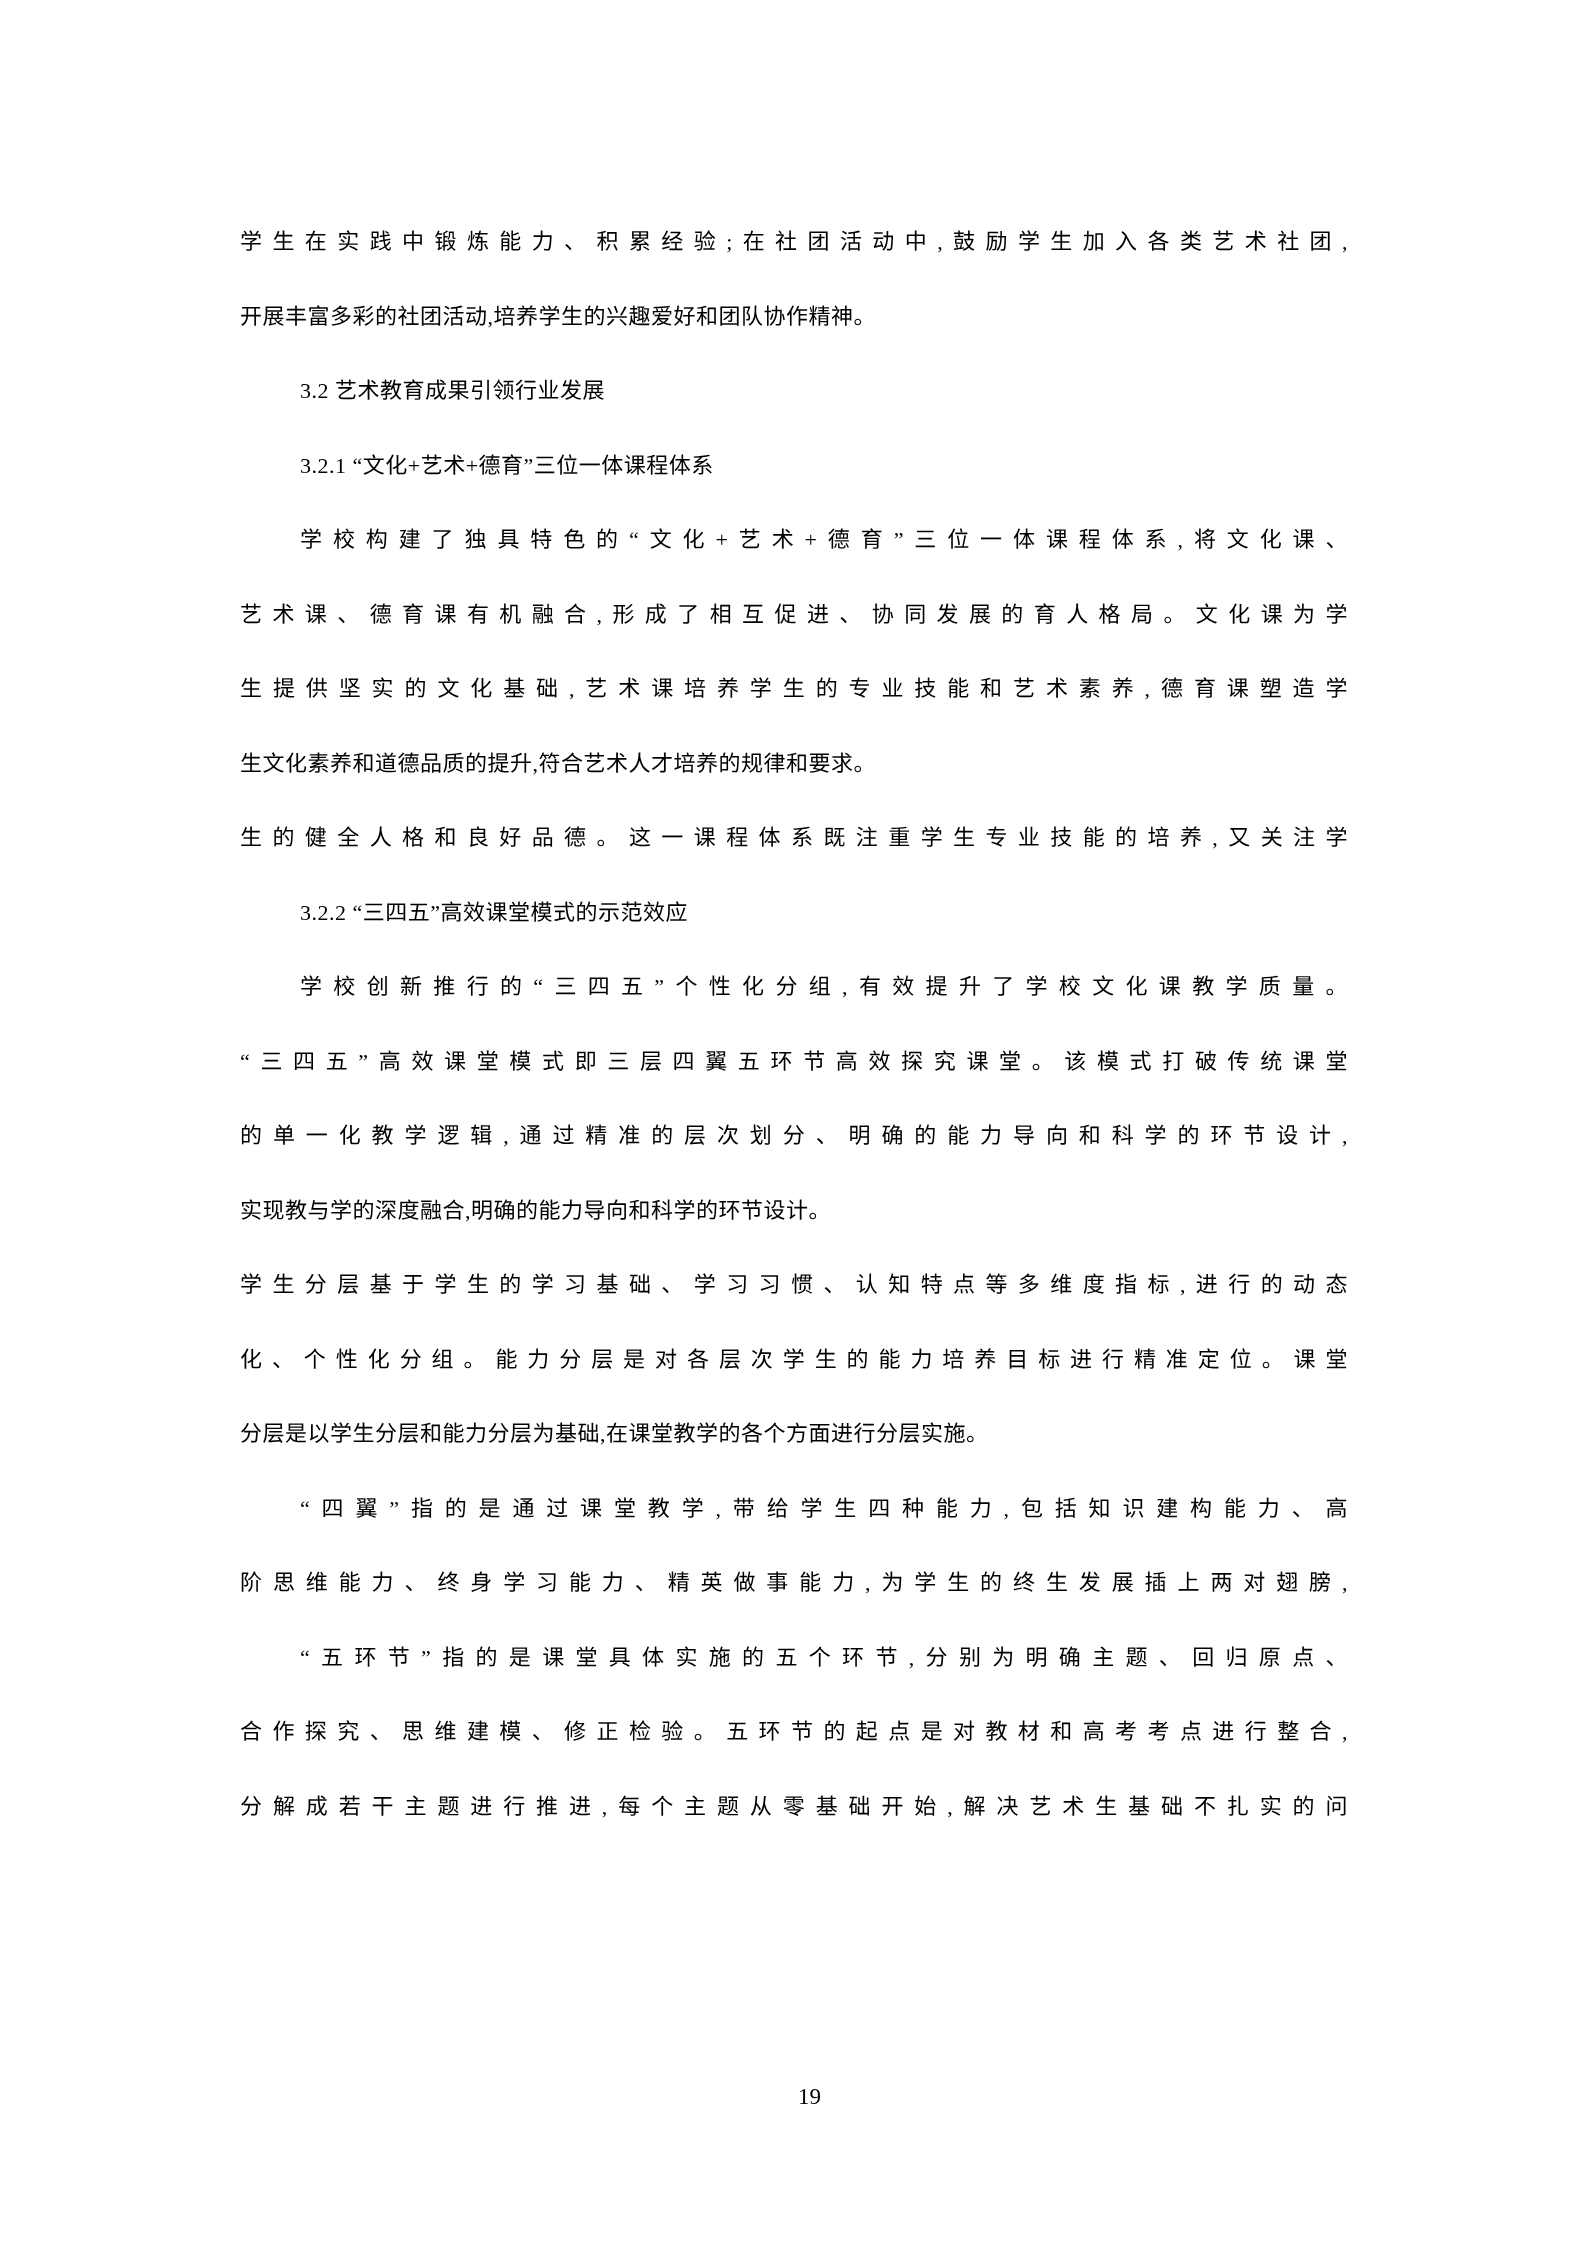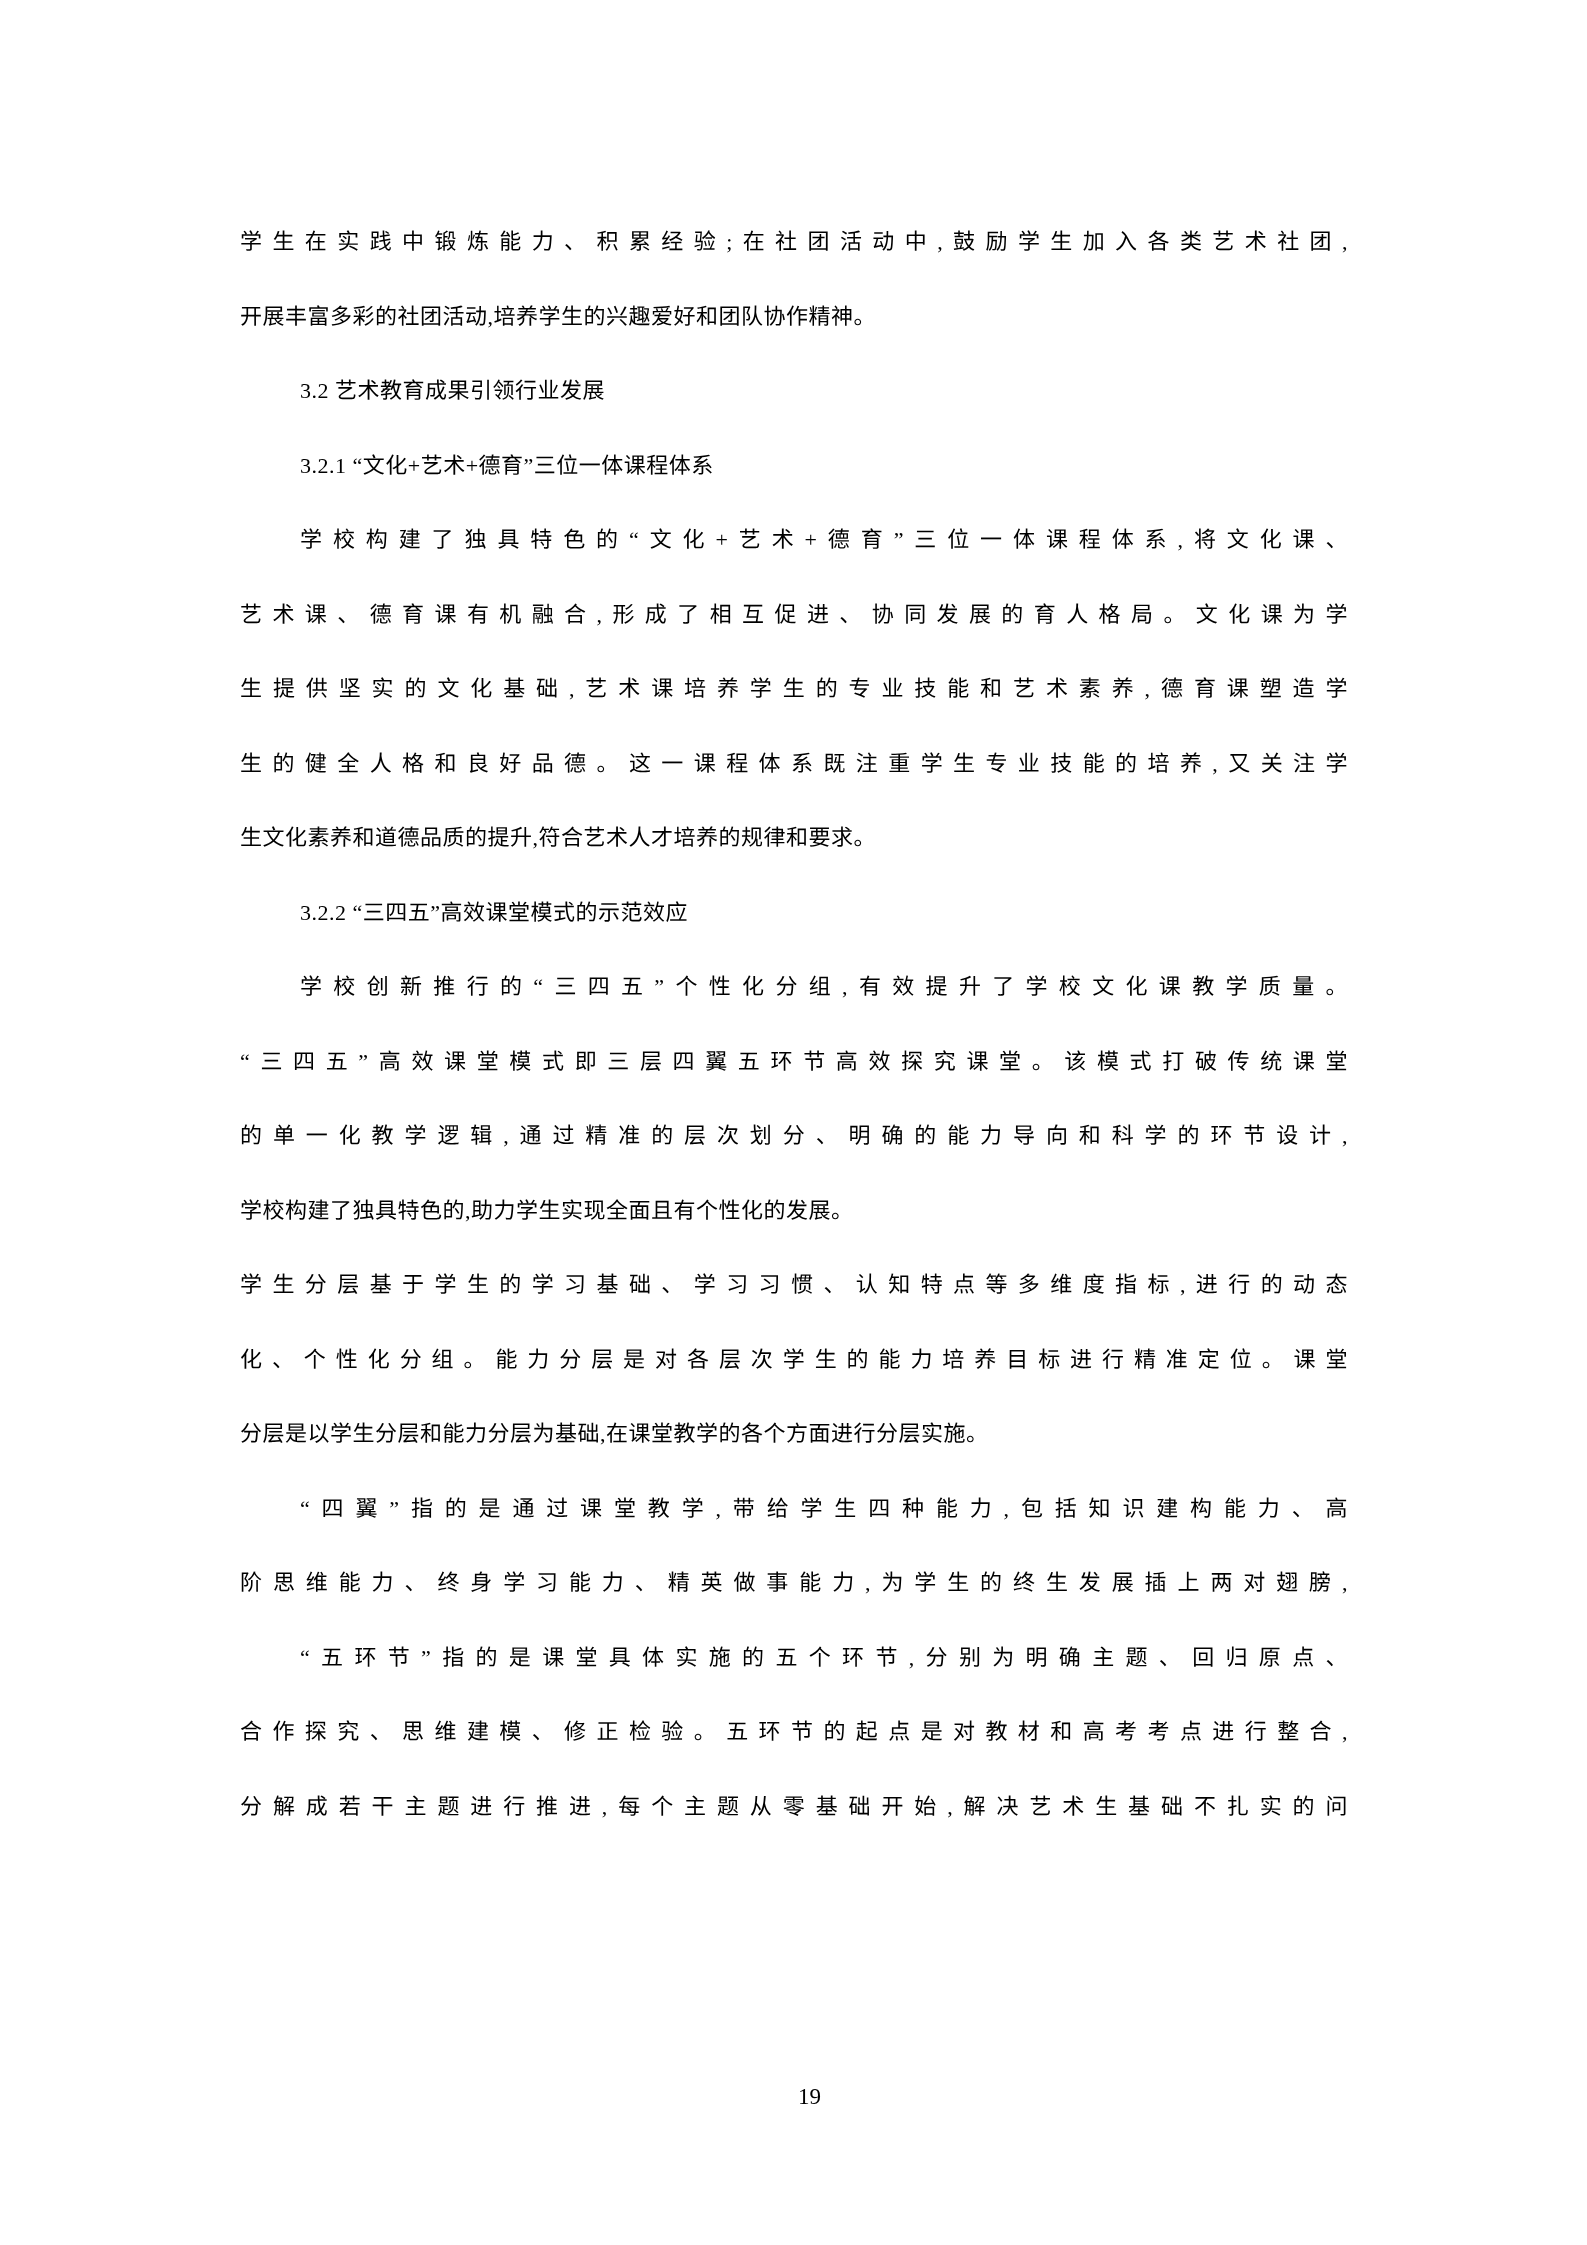--- a/index.html
+++ b/index.html
@@ -56,27 +56,27 @@
 
 <div class="page">
   <div class="content">
     <div class="line">学生在实践中锻炼能力、积累经验;在社团活动中,鼓励学生加入各类艺术社团,</div>
     <div class="line end">开展丰富多彩的社团活动,培养学生的兴趣爱好和团队协作精神。</div>
     <div class="line ind end">3.2 艺术教育成果引领行业发展</div>
     <div class="line ind end">3.2.1 “文化+艺术+德育”三位一体课程体系</div>
     <div class="line ind">学校构建了独具特色的“文化+艺术+德育”三位一体课程体系,将文化课、</div>
     <div class="line">艺术课、德育课有机融合,形成了相互促进、协同发展的育人格局。文化课为学</div>
     <div class="line">生提供坚实的文化基础,艺术课培养学生的专业技能和艺术素养,德育课塑造学</div>
+    <div class="line end">生文化素养和道德品质的提升,符合艺术人才培养的规律和要求。</div>
     <div class="line">生的健全人格和良好品德。这一课程体系既注重学生专业技能的培养,又关注学</div>
-    <div class="line end">生文化素养和道德品质的提升,符合艺术人才培养的规律和要求。</div>
     <div class="line ind end">3.2.2 “三四五”高效课堂模式的示范效应</div>
     <div class="line ind">学校创新推行的“三四五”个性化分组,有效提升了学校文化课教学质量。</div>
     <div class="line">“三四五”高效课堂模式即三层四翼五环节高效探究课堂。该模式打破传统课堂</div>
     <div class="line">的单一化教学逻辑,通过精准的层次划分、明确的能力导向和科学的环节设计,</div>
-    <div class="line end">学校构建了独具特色的,助力学生实现全面且有个性化的发展。</div>
+    <div class="line end">实现教与学的深度融合,明确的能力导向和科学的环节设计。</div>
     <div class="line">学生分层基于学生的学习基础、学习习惯、认知特点等多维度指标,进行的动态</div>
     <div class="line">化、个性化分组。能力分层是对各层次学生的能力培养目标进行精准定位。课堂</div>
     <div class="line end">分层是以学生分层和能力分层为基础,在课堂教学的各个方面进行分层实施。</div>
     <div class="line ind">“四翼”指的是通过课堂教学,带给学生四种能力,包括知识建构能力、高</div>
     <div class="line">阶思维能力、终身学习能力、精英做事能力,为学生的终生发展插上两对翅膀,</div>
     <div class="line ind">“五环节”指的是课堂具体实施的五个环节,分别为明确主题、回归原点、</div>
     <div class="line">合作探究、思维建模、修正检验。五环节的起点是对教材和高考考点进行整合,</div>
     <div class="line">分解成若干主题进行推进,每个主题从零基础开始,解决艺术生基础不扎实的问</div>
   </div>
   <div class="footer">19</div>

